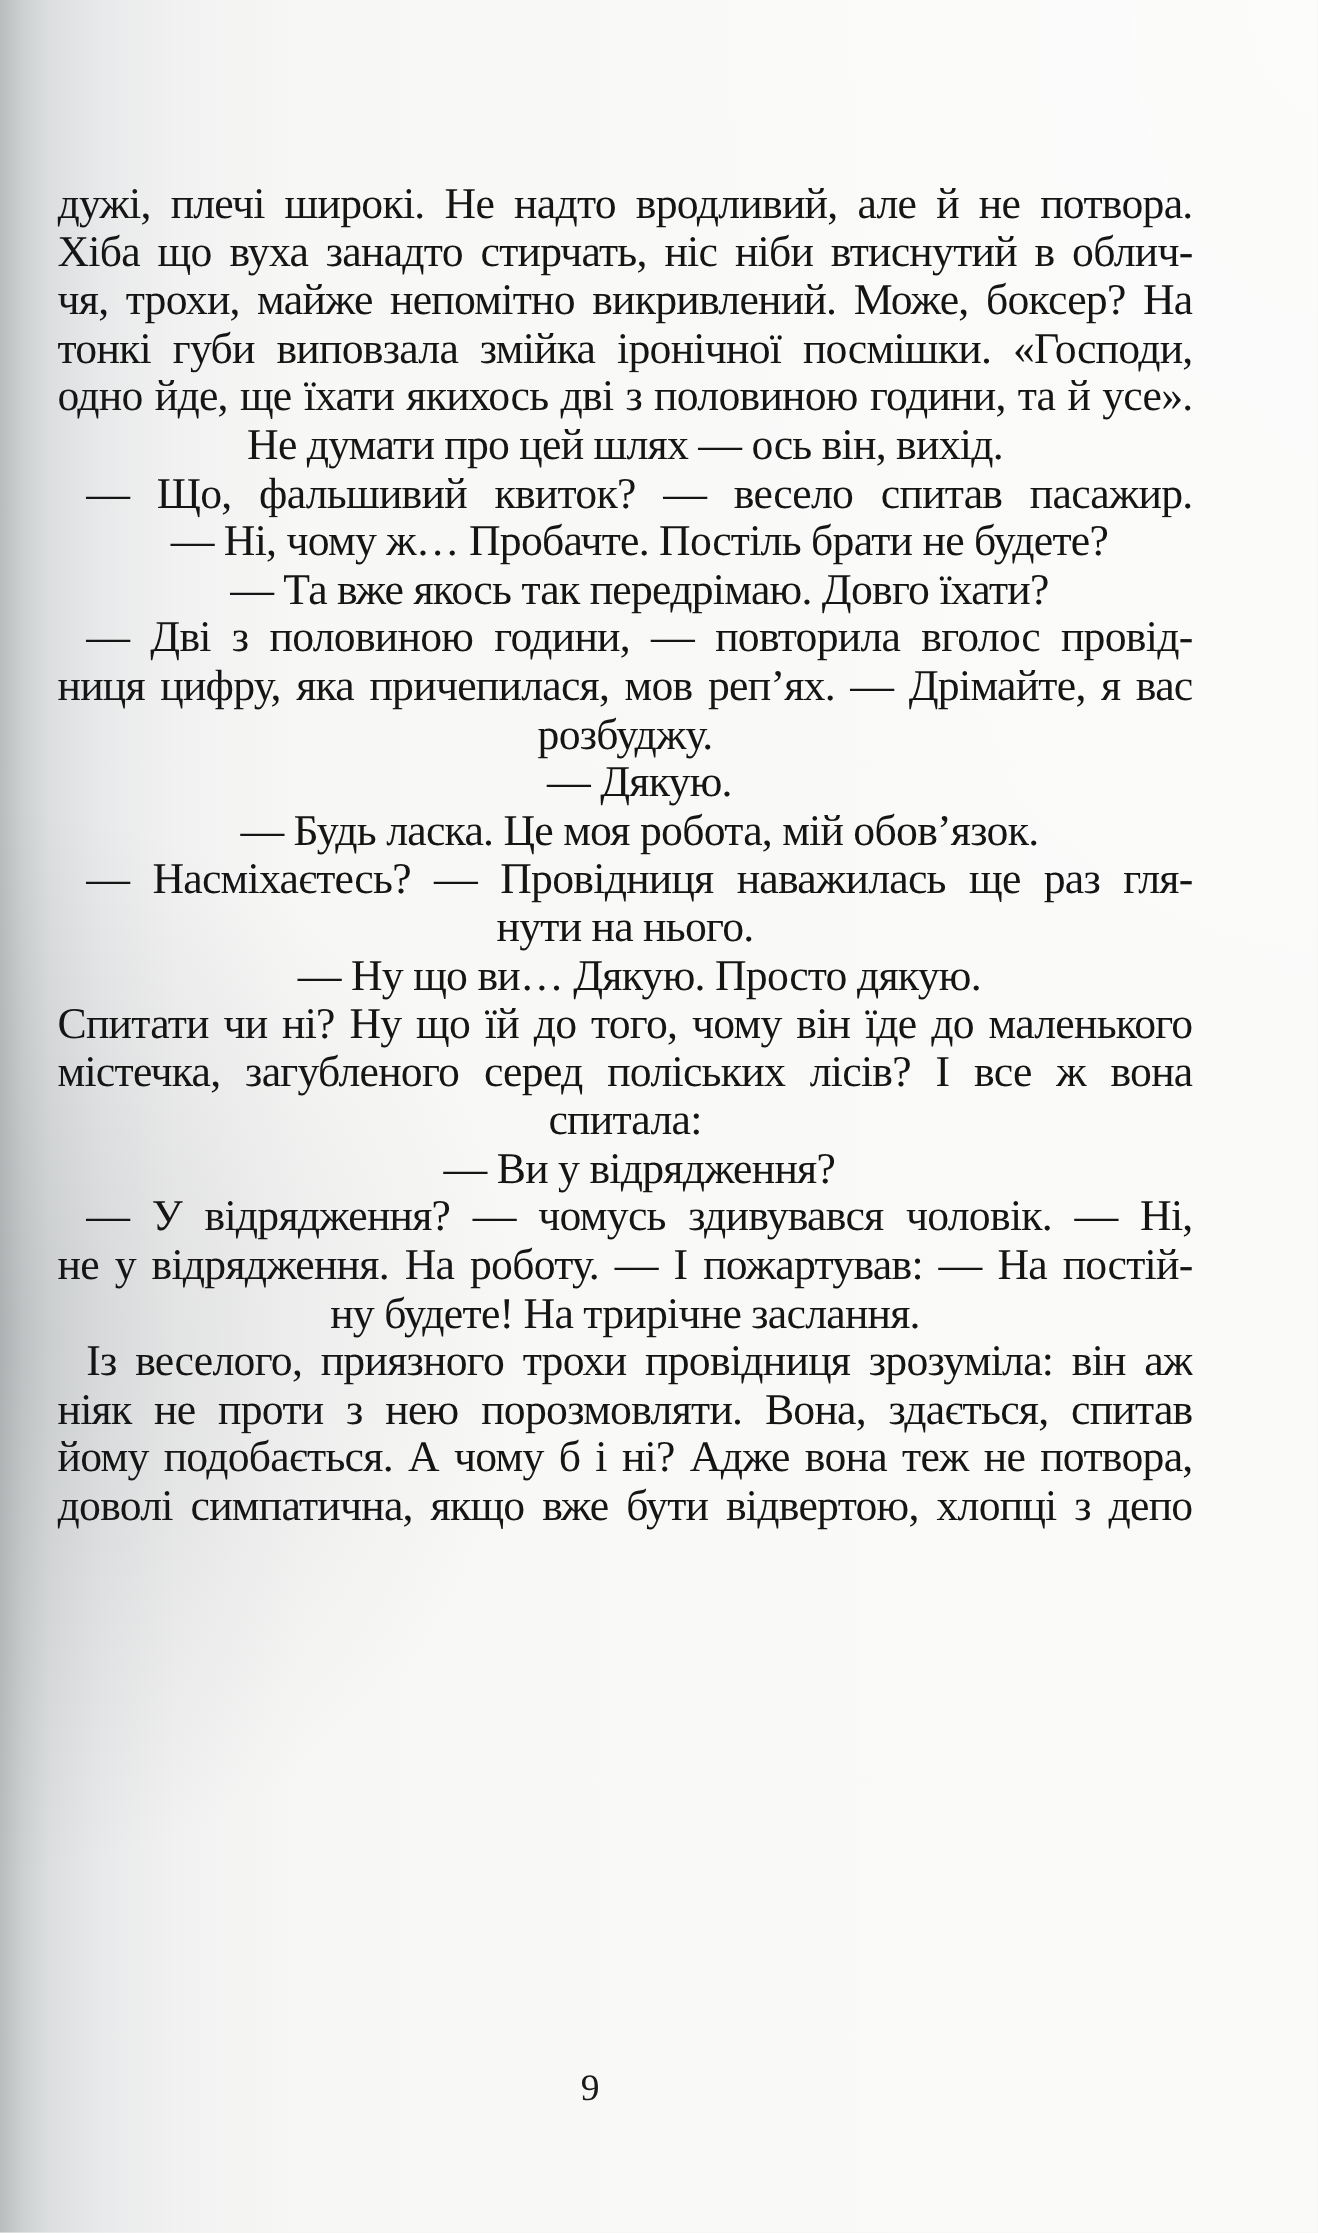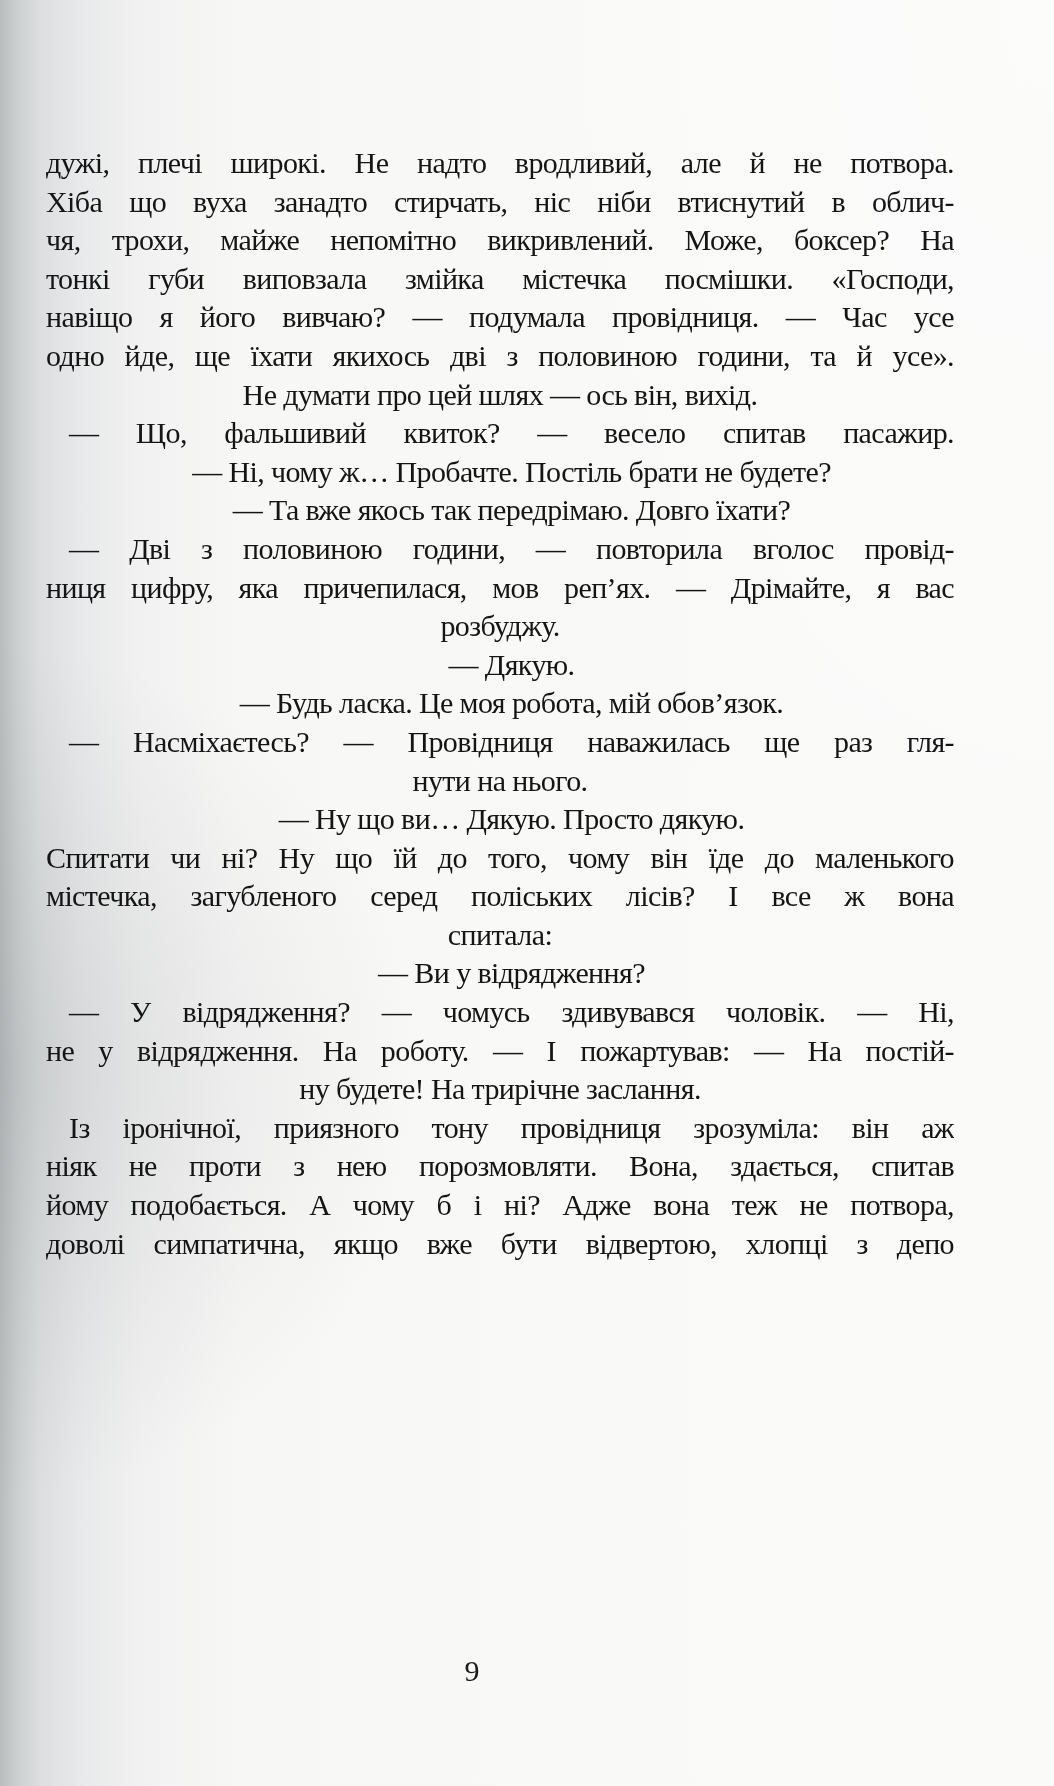--- a/index.html
+++ b/index.html
@@ -37,21 +37,21 @@
       background:
         radial-gradient(ellipse at 0% 60%, rgba(120,125,128,0.18), rgba(0,0,0,0) 28%),
         radial-gradient(ellipse at 100% 0%, rgba(255,255,255,0.4), rgba(0,0,0,0) 40%);
       pointer-events: none;
     }
     .text-block {
       position: absolute;
       left: 46px;
       top: 144px;
       width: 908px;
-      font-size: 30px;
+      font-size: 35px;
       line-height: 38.6px;
       letter-spacing: -0.6px;
       word-spacing: 0px;
     }
     .line {
       display: block;
       white-space: nowrap;
       height: 38.6px;
       text-align: center;
     }
@@ -78,42 +78,41 @@
     }
   </style>
 </head>
 <body>
 
 <div class="page">
   <div class="text-block">
     <span class="line justify">дужі, плечі широкі. Не надто вродливий, але й не потвора.</span>
     <span class="line justify">Хіба що вуха занадто стирчать, ніс ніби втиснутий в облич-</span>
     <span class="line justify">чя, трохи, майже непомітно викривлений. Може, боксер? На</span>
-    <span class="line justify">тонкі губи виповзала змійка містечка посмішки. «Господи,</span>
-    <span class="line justify">навіщо я його вивчаю? — подумала провідниця. — Час усе</span>
+    <span class="line justify">тонкі губи виповзала змійка іронічної посмішки. «Господи,</span>
     <span class="line justify">одно йде, ще їхати якихось дві з половиною години, та й усе».</span>
     <span class="line">Не думати про цей шлях — ось він, вихід.</span>
     <span class="line justify indent">— Що, фальшивий квиток? — весело спитав пасажир.</span>
     <span class="line indent">— Ні, чому ж… Пробачте. Постіль брати не будете?</span>
     <span class="line indent">— Та вже якось так передрімаю. Довго їхати?</span>
     <span class="line justify indent">— Дві з половиною години, — повторила вголос провід-</span>
     <span class="line justify">ниця цифру, яка причепилася, мов реп’ях. — Дрімайте, я вас</span>
     <span class="line">розбуджу.</span>
     <span class="line indent">— Дякую.</span>
     <span class="line indent">— Будь ласка. Це моя робота, мій обов’язок.</span>
     <span class="line justify indent">— Насміхаєтесь? — Провідниця наважилась ще раз гля-</span>
     <span class="line">нути на нього.</span>
     <span class="line indent">— Ну що ви… Дякую. Просто дякую.</span>
     <span class="line justify">Спитати чи ні? Ну що їй до того, чому він їде до маленького</span>
     <span class="line justify">містечка, загубленого серед поліських лісів? І все ж вона</span>
     <span class="line">спитала:</span>
     <span class="line indent">— Ви у відрядження?</span>
     <span class="line justify indent">— У відрядження? — чомусь здивувався чоловік. — Ні,</span>
     <span class="line justify">не у відрядження. На роботу. — І пожартував: — На постій-</span>
     <span class="line">ну будете! На трирічне заслання.</span>
-    <span class="line justify indent">Із іронічної, приязного тону провідниця зрозуміла: він аж</span>
+    <span class="line justify indent">Із веселого, приязного трохи провідниця зрозуміла: він аж</span>
     <span class="line justify">ніяк не проти з нею порозмовляти. Вона, здається, спитав</span>
     <span class="line justify">йому подобається. А чому б і ні? Адже вона теж не потвора,</span>
     <span class="line justify">доволі симпатична, якщо вже бути відвертою, хлопці з депо</span>
   </div>
 
   <div class="page-number">9</div>
 </div>
 
 </body></html>

